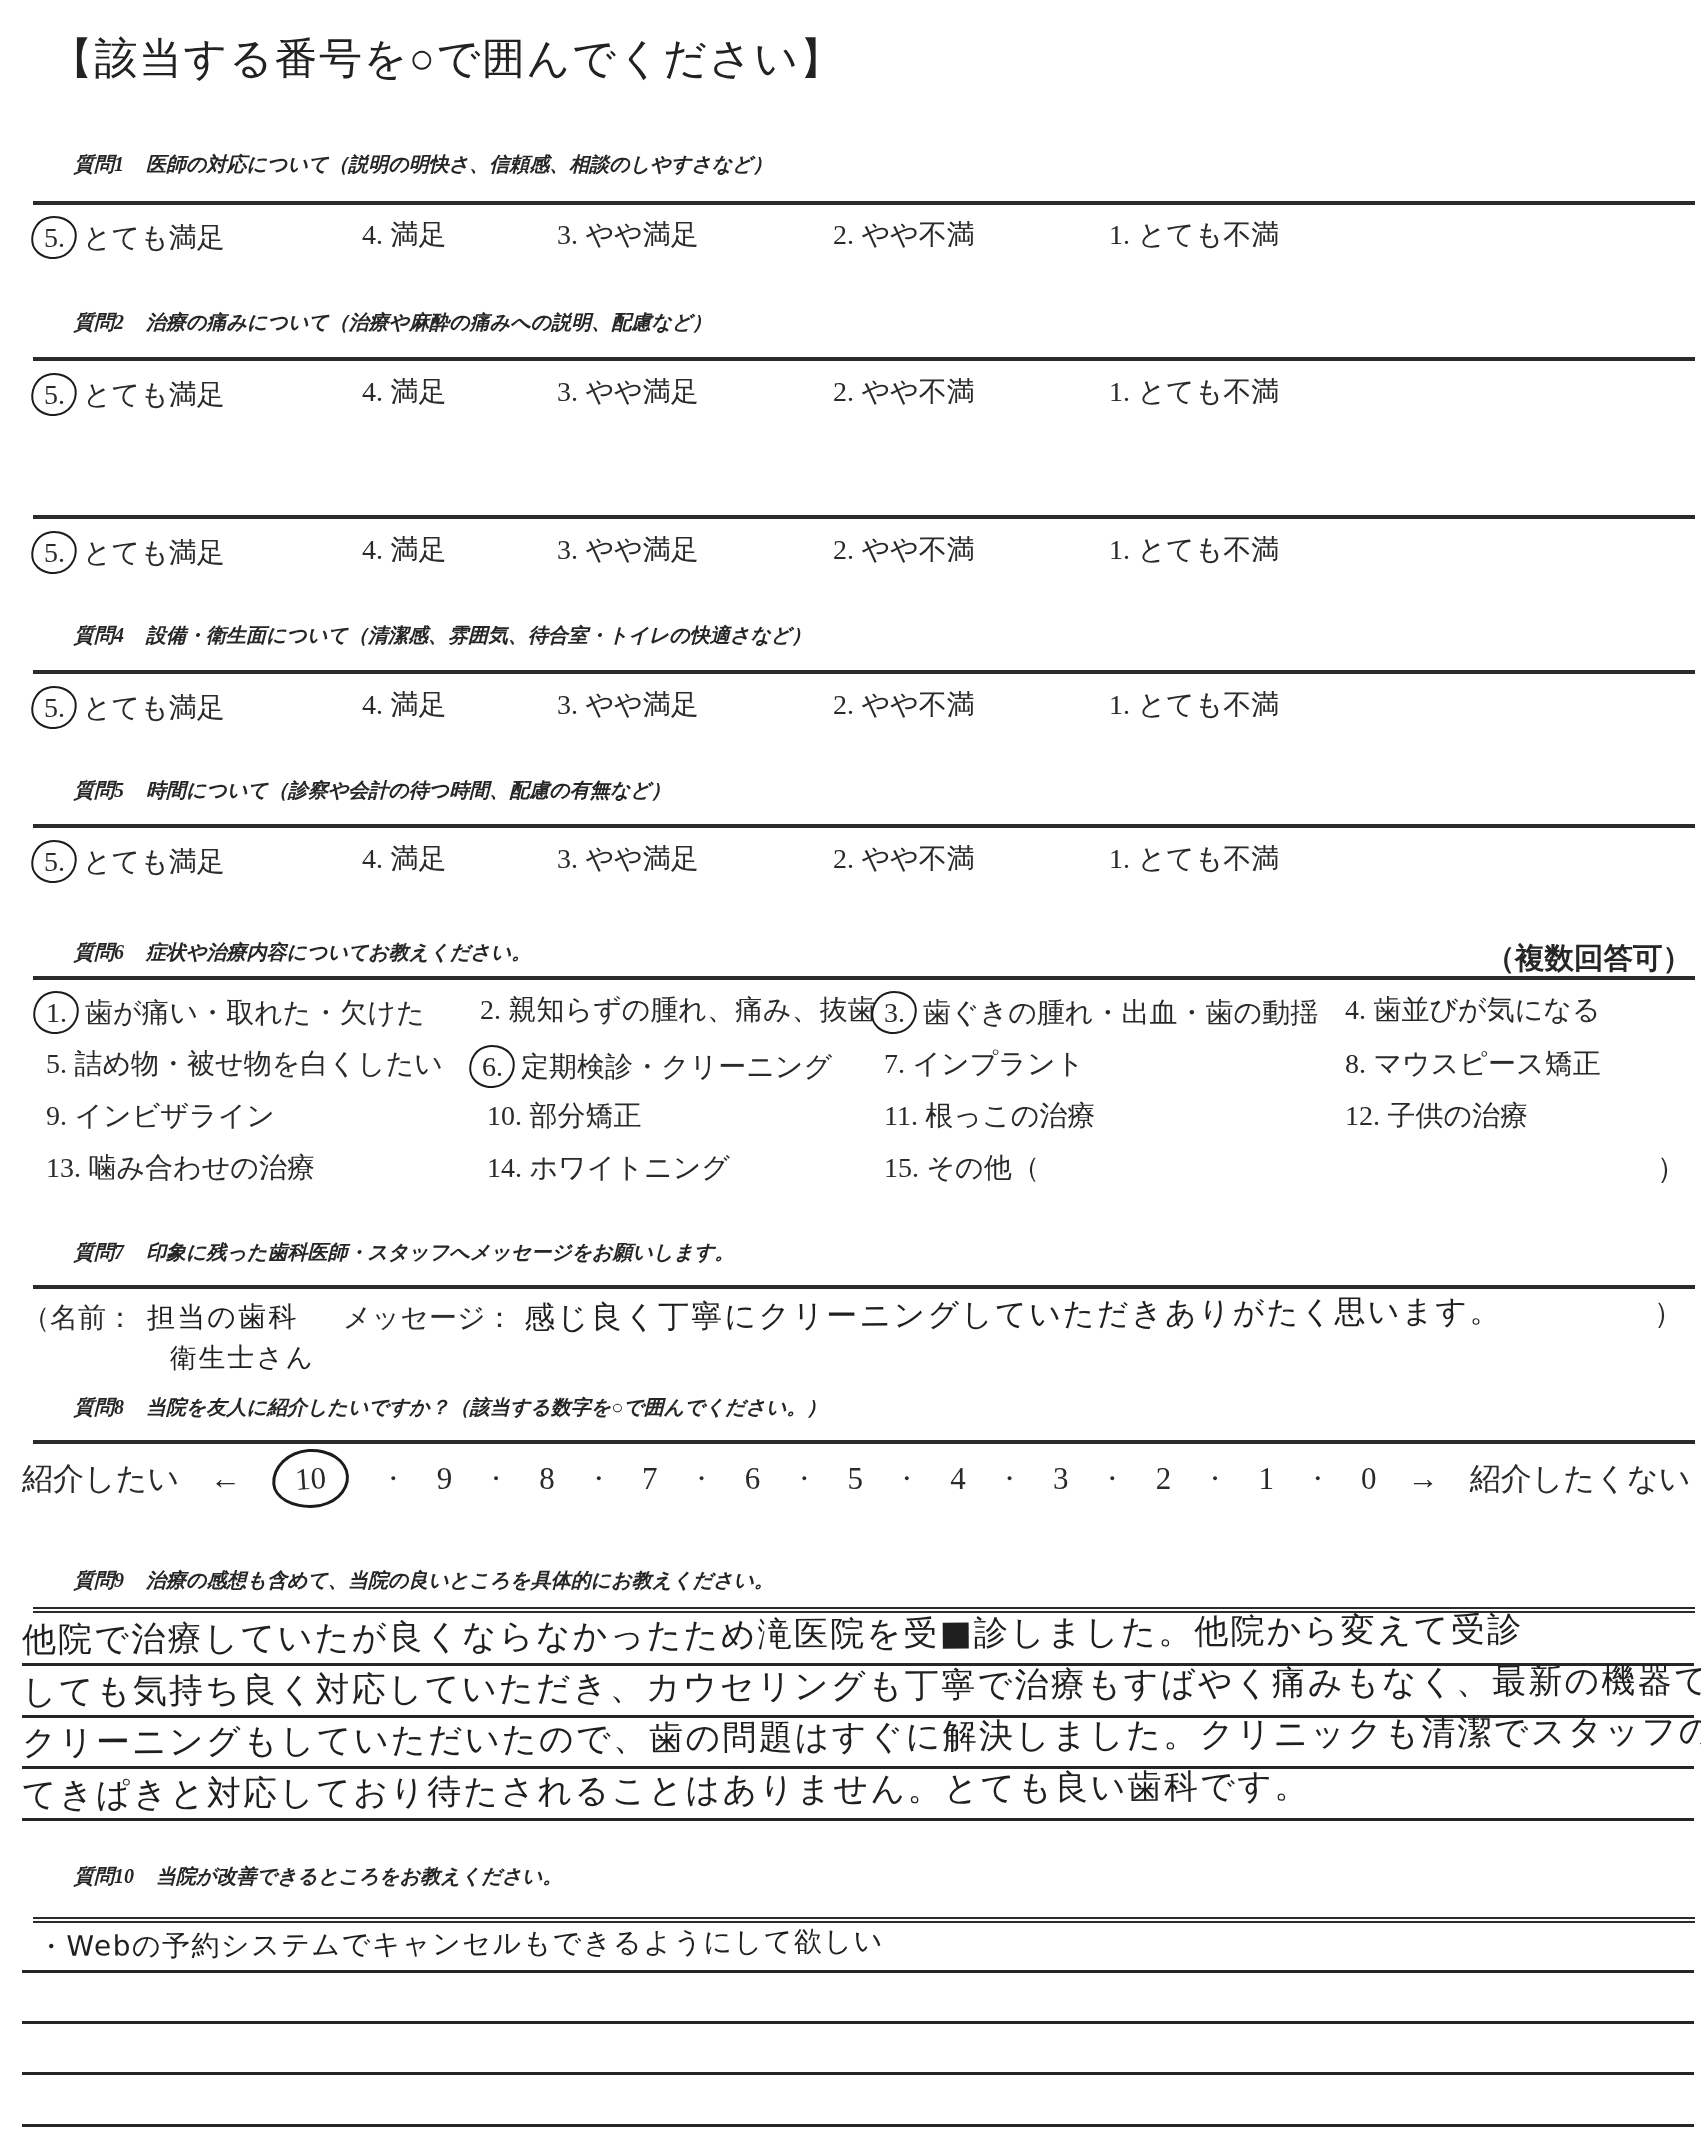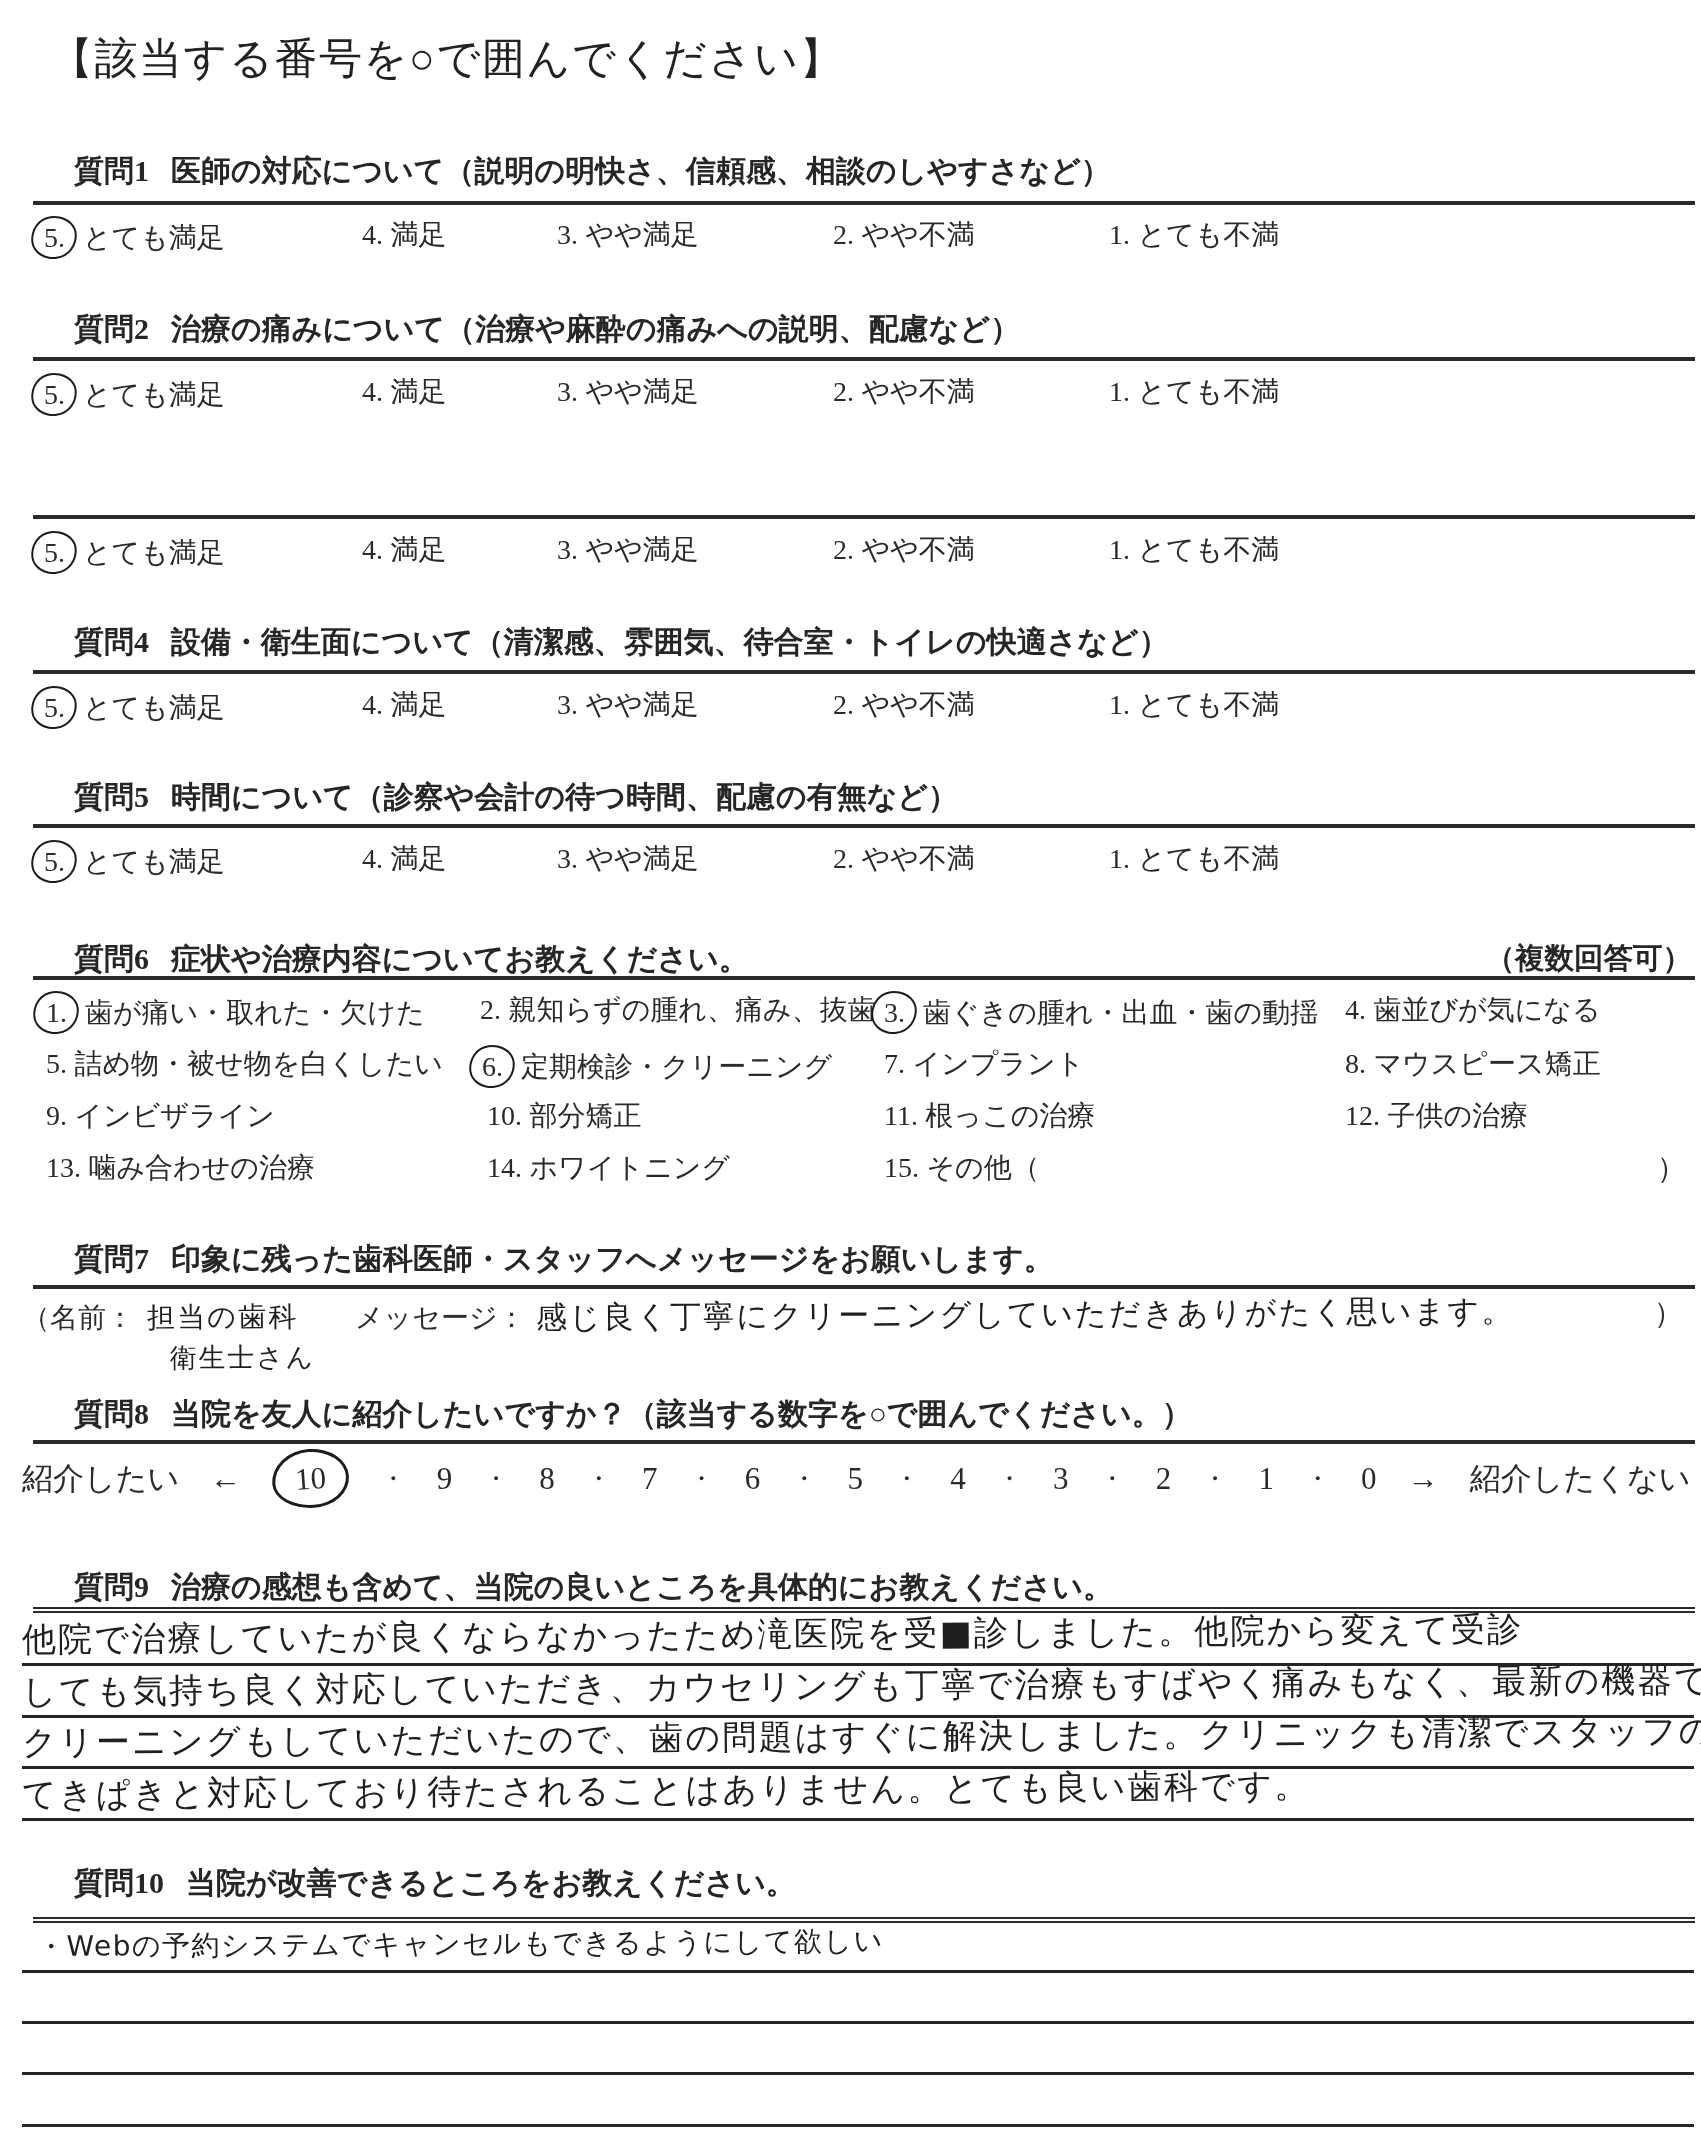--- a/index.html
+++ b/index.html
@@ -8,21 +8,21 @@
     width:1701px;height:2151px;
     background:#ffffff;
     font-family:"Liberation Serif", serif;
     color:#2d2d2d;
     overflow:hidden;
   }
   .page-title{
     position:absolute;left:50px;top:29.5px;
     font-size:43px;font-weight:normal;letter-spacing:1.5px;color:#222;
   }
-  .q-header{position:absolute;left:74px;right:14.8px;font-size:30px;font-weight:600;color:#262626;white-space:nowrap;}
+  .q-header{position:absolute;left:74px;right:14.8px;font-size:20px;font-weight:600;color:#262626;white-space:nowrap;font-style:italic;}
   .q-header .qnum{margin-right:22px;}
   .rule{position:absolute;left:33px;right:5.9px;height:4.4px;background:#2b2b2b;}
   .rule2{position:absolute;left:33px;right:5.9px;height:5.9px;border-top:2.2px solid #2b2b2b;border-bottom:2.2px solid #2b2b2b;box-sizing:border-box;}
   .opts-row{position:absolute;left:0;right:0;height:46px;}
   .opt{position:absolute;display:flex;align-items:center;font-size:28px;color:#2a2a2a;white-space:nowrap;}
   .circ{
     display:inline-flex;align-items:center;justify-content:center;
     border:2.2px solid #1c1c1c;border-radius:48% 52% 50% 50% / 55% 45% 55% 45%;
     width:46px;height:43px;transform:rotate(-7deg);
     margin-right:5.9px;box-sizing:border-box;flex:0 0 auto;
@@ -290,21 +290,21 @@
     <span class="q6-close">）</span>
   </div>
 
   <div class="q-header" style="top:1239px">
     <span class="qnum">質問7</span><span class="qtext">印象に残った歯科医師・スタッフへメッセージをお願いします。</span>
   </div>
   <div class="rule" style="top:1285px"></div>
   <div class="q7-line" style="top:1294px">
     <span>（名前：</span>
     <span class="hand" style="font-size:28px;margin-left:13.3px">担当の歯科</span>
-    <span style="margin-left:56px">メッセージ：</span>
+    <span style="margin-left:44px">メッセージ：</span>
     <span class="hand" style="font-size:31px;margin-left:10.3px">感じ良く丁寧にクリーニングしていただきありがたく思います。</span>
   </div>
   <span class="q7-close" style="top:1294px;position:absolute">）</span>
   <span class="hand hand-name2" style="left:170px;top:1340px">衛生士さん</span>
 
   <div class="q-header" style="top:1394px">
     <span class="qnum">質問8</span><span class="qtext">当院を友人に紹介したいですか？（該当する数字を○で囲んでください。）</span>
   </div>
   <div class="rule" style="top:1440px"></div>
   <div class="scale-row" style="top:1452px">

